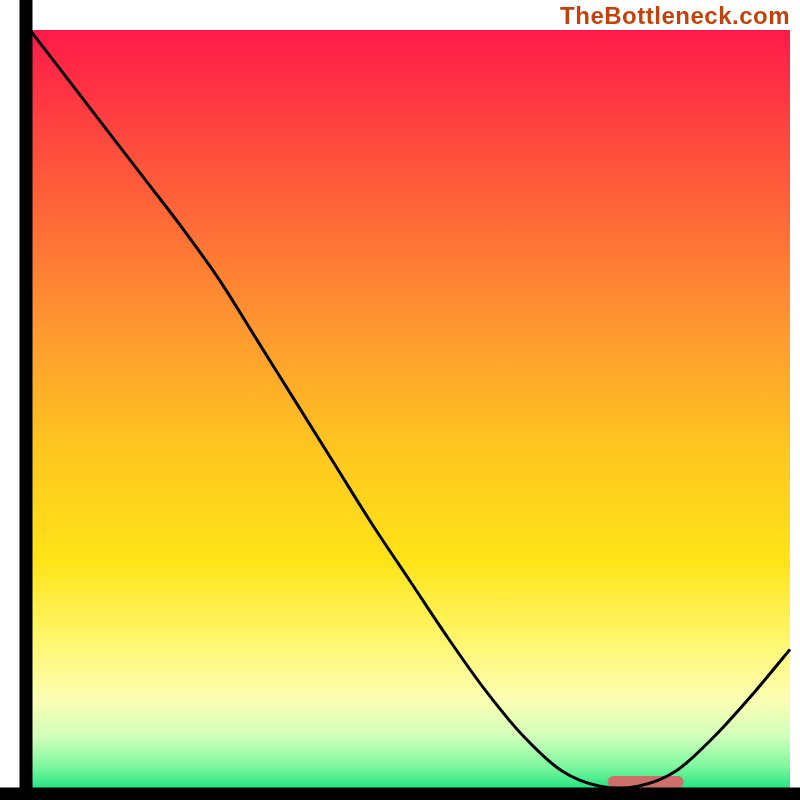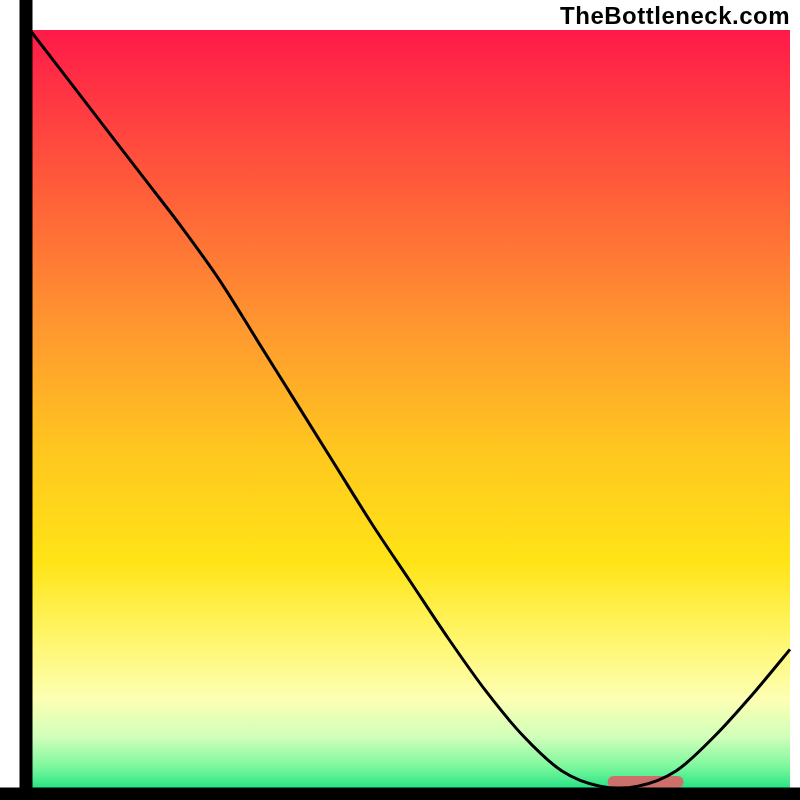--- a/index.html
+++ b/index.html
@@ -16,21 +16,21 @@
     height: 800px;
     box-sizing: border-box;
   }
   .watermark {
     position: absolute;
     top: 2px;
     right: 10px;
     font-family: Arial, Helvetica, sans-serif;
     font-size: 24px;
     font-weight: 600;
-    color: #000000;
+    color: #c2410c;
     letter-spacing: 0.5px;
   }
   svg.plot {
     position: absolute;
     left: 0;
     top: 0;
     width: 800px;
     height: 800px;
   }
 </style>

